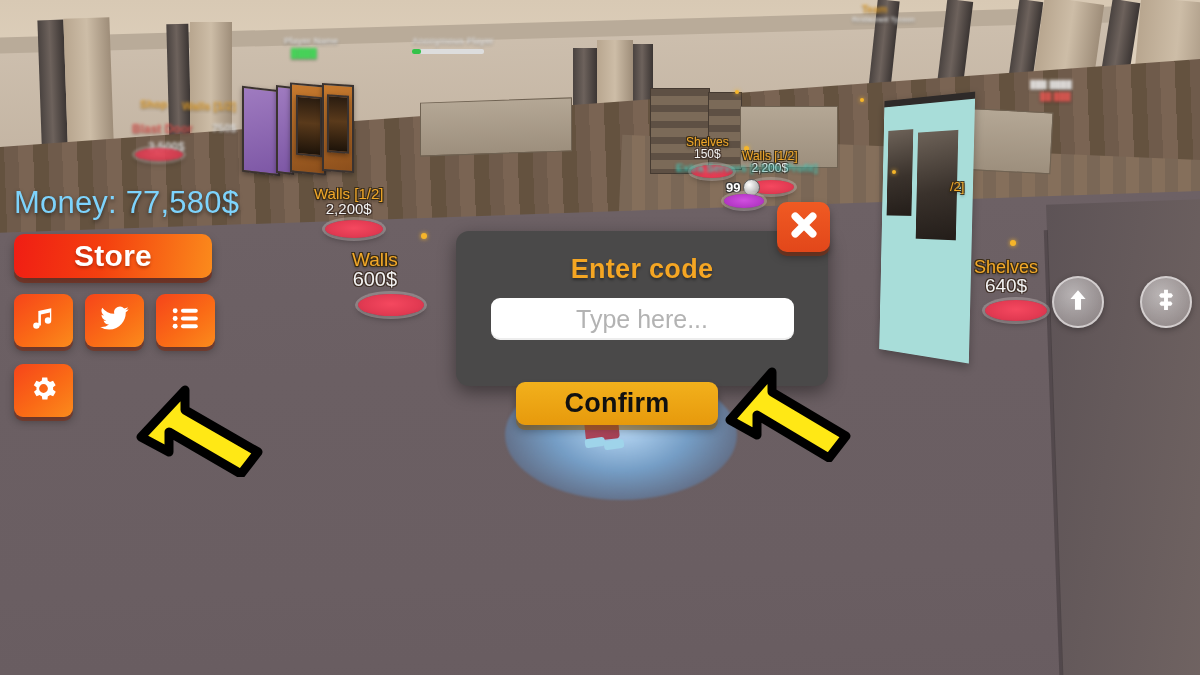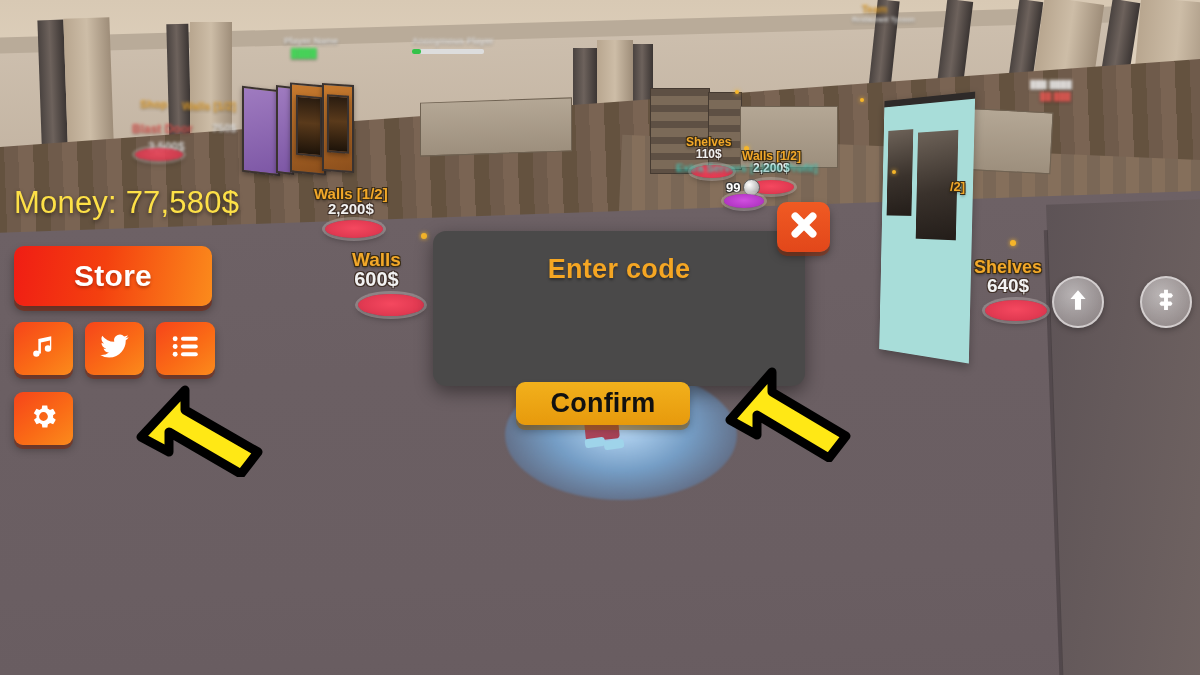--- a/index.html
+++ b/index.html
@@ -109,21 +109,21 @@
     position:absolute;left:585px;top:420px;width:34px;height:20px;
     background:linear-gradient(#c9576b,#a63f55);border-radius:4px;transform:rotate(-6deg);
   }
   .char-shoe{
     position:absolute;width:20px;height:9px;background:#9fd4ea;border-radius:3px;
   }
 
   
   .wlabel{
     position:absolute;text-align:center;white-space:nowrap;
-    font-weight:700;line-height:1.02;
+    font-weight:400;line-height:1.02;
     text-shadow:1px 1px 0 #3a2d16,-1px 1px 0 #3a2d16,1px -1px 0 #3a2d16,-1px -1px 0 #3a2d16,0 2px 3px rgba(0,0,0,.5);
     pointer-events:none;
   }
   .wlabel .nm{color:#f2a829;display:block;}
   .wlabel .pr{color:#f2f2f2;display:block;
     text-shadow:1px 1px 0 #413129,-1px 1px 0 #413129,1px -1px 0 #413129,-1px -1px 0 #413129;}
   .padspot{
     position:absolute;width:62px;height:22px;border-radius:50%;
     background:radial-gradient(ellipse at 50% 45%,#f5485f 0%,#e23a52 60%,#c3324a 100%);
     box-shadow:0 0 0 3px rgba(220,210,210,.33),0 3px 6px rgba(0,0,0,.35);
@@ -155,26 +155,26 @@
   }
   .coinbadge .cnt{color:#fff;font-weight:700;font-size:13px;
     text-shadow:1px 1px 0 #333,-1px 1px 0 #333,1px -1px 0 #333,-1px -1px 0 #333;}
   .coinbadge .cc{width:15px;height:15px;border-radius:50%;
     background:radial-gradient(circle at 35% 32%,#fff 0%,#cfcfcf 45%,#8e8e8e 100%);
     border:1px solid #5d5d5d;}
 
   
   .hud{position:absolute;left:14px;top:185px;}
   .stat{
-    color:#fde047;font-size:31px;font-weight:400;line-height:1.18;
+    color:#7dd3fc;font-size:31px;font-weight:400;line-height:1.18;
     letter-spacing:.2px;
     text-shadow:0 2px 4px rgba(0,0,0,.55);
   }
   .store-btn{
-    margin-top:24px;width:198px;height:60px;
+    margin-top:12px;width:198px;height:44px;
     border-radius:10px;border:none;
     background:linear-gradient(100deg,#f01d14 0%,#f4400f 45%,#fb8b1c 100%);
     box-shadow:0 5px 0 rgba(130,35,10,.55),0 6px 10px rgba(0,0,0,.35);
     color:#fff;font-size:30px;font-weight:700;letter-spacing:.3px;
     display:flex;align-items:center;justify-content:center;
     text-shadow:0 2px 3px rgba(120,25,5,.5);
     cursor:pointer;
   }
   .iconrow{display:flex;gap:12px;margin-top:16px;}
   .icon-btn{
@@ -182,39 +182,39 @@
     background:linear-gradient(140deg,#f6441a 0%,#fa6a16 55%,#fb8b1c 100%);
     box-shadow:0 4px 0 rgba(135,40,10,.5),0 5px 9px rgba(0,0,0,.3);
     display:flex;align-items:center;justify-content:center;
     cursor:pointer;
   }
   .icon-btn svg{width:31px;height:31px;fill:#fff;}
   .gearrow{margin-top:17px;}
 
   
   .dialog{
-    position:absolute;left:433px;top:231px;width:372px;height:155px;
+    position:absolute;left:456px;top:231px;width:372px;height:155px;
     background:#4a4949;border-radius:13px;
     box-shadow:0 6px 18px rgba(0,0,0,.42);
   }
   .dlg-title{
     text-align:center;color:#f5a623;font-size:27px;font-weight:800;
     letter-spacing:.3px;padding-top:23px;
     text-shadow:0 2px 3px rgba(0,0,0,.4);
   }
   .dlg-input{
     display:block;margin:13px auto 0;width:299px;height:40px;
     border:none;border-radius:9px;background:#fff;
     text-align:center;font-size:25px;font-weight:400;color:#333;
     font-family:"Liberation Sans",sans-serif;
     box-shadow:inset 0 -2px 0 rgba(0,0,0,.07);
   }
   .dlg-input::placeholder{color:#b3b3b3;}
   .confirm-btn{
-    position:absolute;left:516px;top:382px;width:174px;height:43px;
+    position:absolute;left:516px;top:382px;width:202px;height:43px;
     border:none;border-radius:9px;
     background:linear-gradient(#f2b01c,#e79a0c);
     box-shadow:0 5px 0 rgba(150,95,5,.5),0 6px 9px rgba(0,0,0,.3);
     color:#111;font-size:27px;font-weight:800;letter-spacing:.2px;
     display:flex;align-items:center;justify-content:center;
     cursor:pointer;
   }
   .close-btn{
     position:absolute;left:777px;top:202px;width:53px;height:50px;
     border:none;border-radius:10px;
@@ -327,21 +327,21 @@
   <div class="padspot" style="left:325px;top:220px;width:58px;height:18px;"></div>
 
   <div class="wlabel" style="left:352px;top:250px;font-size:19px;">
     <span class="nm">Walls</span>
     <span class="pr" style="font-size:20px;">600$</span>
   </div>
   <div class="padspot" style="left:358px;top:294px;width:66px;height:22px;"></div>
 
   <div class="wlabel" style="left:686px;top:136px;font-size:12px;">
     <span class="nm">Shelves</span>
-    <span class="pr" style="font-size:12px;">110$</span>
+    <span class="pr" style="font-size:12px;">150$</span>
   </div>
   <div class="padspot" style="left:691px;top:165px;width:42px;height:13px;"></div>
 
   <div class="wlabel" style="left:742px;top:150px;font-size:12px;">
     <span class="nm">Walls [1/2]</span>
     <span class="pr" style="font-size:12px;">2,200$</span>
   </div>
   <div class="padspot" style="left:748px;top:180px;width:46px;height:14px;"></div>
 
   <div class="farlabel cyan" style="left:676px;top:162px;font-size:11px;">Extra Servers [+10% Profit]</div>
@@ -416,20 +416,21 @@
   <div class="circ-btn" style="left:1140px;top:276px;">
     <span>
       <svg viewBox="0 0 24 24">
           <path d="M10.2 2.6h3.6v3.2h3.1l1.6 2.1-1.6 2.1h-3.1v3.4h2.8l1.4 2-1.4 2h-2.8v3.9h-3.6v-3.9H7.3l-1.4-2 1.4-2h2.9V10h-3L5.6 7.9 7.2 5.8h3z"></path>
         </svg>
     </span>
   </div>
 
   <div class="dialog">
     <div class="dlg-title">Enter code</div>
+    <input class="dlg-input" type="text" placeholder="Type here..." style="">
   </div>
   <div class="confirm-btn">Confirm</div>
   <div class="close-btn">
     <span>
       <svg viewBox="0 0 24 24">
           <line x1="5" y1="5" x2="19" y2="19"></line>
           <line x1="19" y1="5" x2="5" y2="19"></line>
         </svg>
     </span>
   </div>

